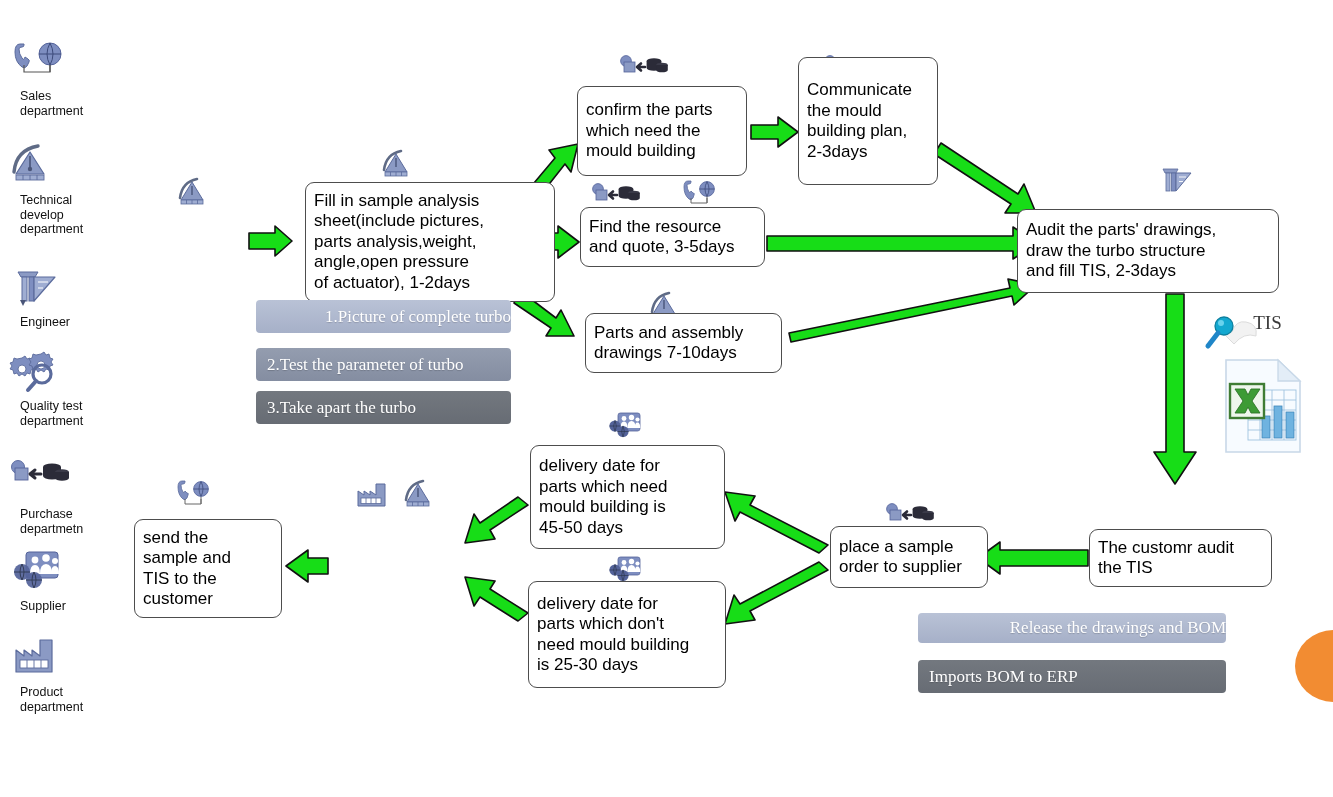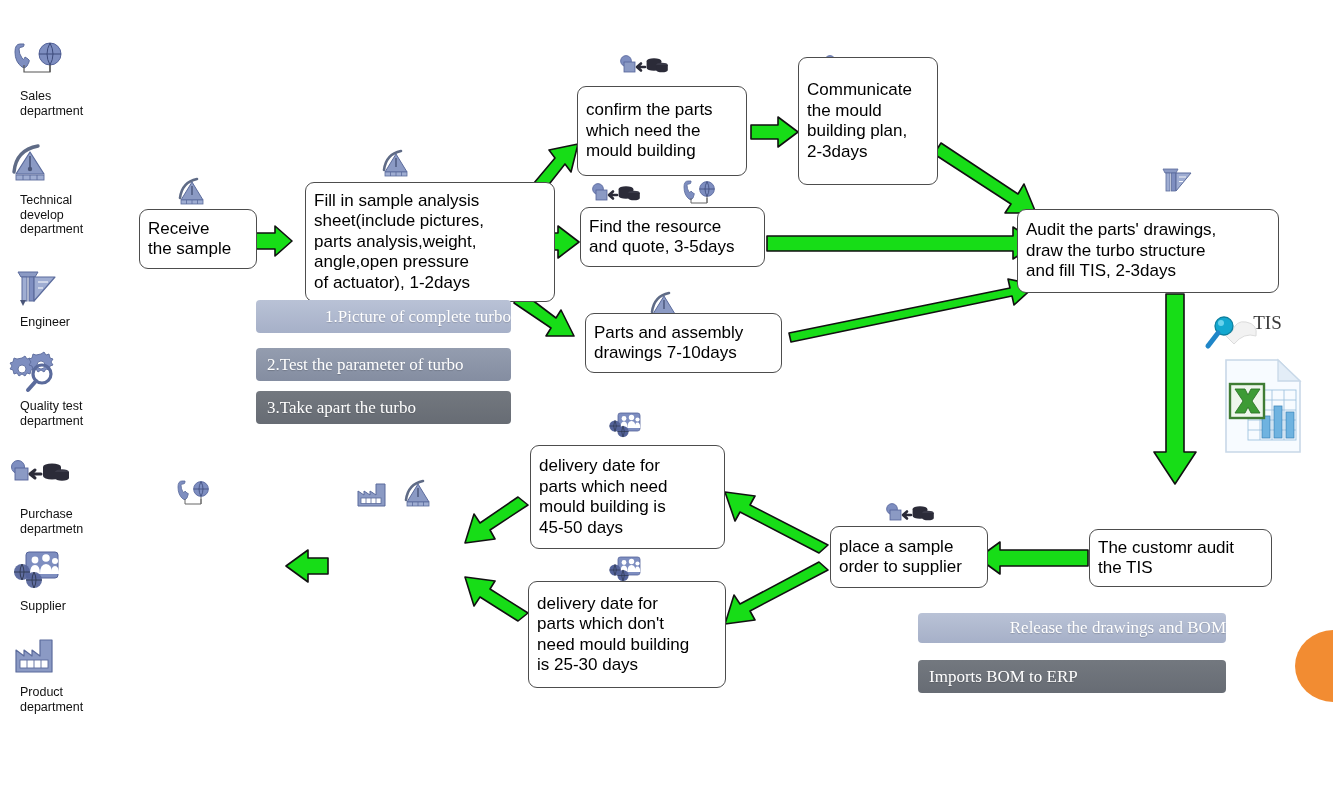--- a/index.html
+++ b/index.html
@@ -384,24 +384,20 @@
           <rect x="68" y="56" width="8" height="26"></rect>
         </g>
 
         <rect x="12" y="28" width="34" height="34" fill="#eef6ec" stroke="#3f7c34" stroke-width="2.4"></rect>
         <path d="M17 33 l10 0 l3 6 l3 -6 l9 0 l-8 12 l8 12 l-9 0 l-3 -6 l-3 6 l-10 0 l8 -12 z" fill="#3d9b35" stroke="#2d7427" stroke-width="0.9"></path>
       </svg>
     </div>
     <div class="tis-label">TIS</div>
   </div>
 
-  <div class="box" style="left:139px;top:209px;width:118px;height:60px">
-    <span style="white-space:pre-line">Receive
-the sample</span>
-  </div>
 
   <div class="box" style="left:305px;top:182px;width:250px;height:120px">
     <span style="white-space:pre-line">Fill in sample analysis
 sheet(include pictures,
 parts analysis,weight,
 angle,open pressure
 of actuator), 1-2days</span>
   </div>
 
   <div class="box" style="left:577px;top:86px;width:170px;height:90px">
@@ -451,20 +447,26 @@
   </div>
 
   <div class="box" style="left:528px;top:581px;width:198px;height:107px">
     <span style="white-space:pre-line">delivery date for
 parts which don't
 need mould building
 is 25-30 days</span>
   </div>
 
 
+  <div class="box" style="left:134px;top:519px;width:148px;height:99px">
+    <span style="white-space:pre-line">send the
+sample and
+TIS to the
+customer</span>
+  </div>
 
   <div class="bar bar-l1" style="left:256px;top:300px;width:255px;height:33px">
     <span>1.Picture of complete turbo</span>
   </div>
   <div class="bar bar-l2" style="left:256px;top:348px;width:255px;height:33px">
     <span>2.Test the parameter of turbo</span>
   </div>
   <div class="bar bar-l3" style="left:256px;top:391px;width:255px;height:33px">
     <span>3.Take apart the turbo</span>
   </div>

